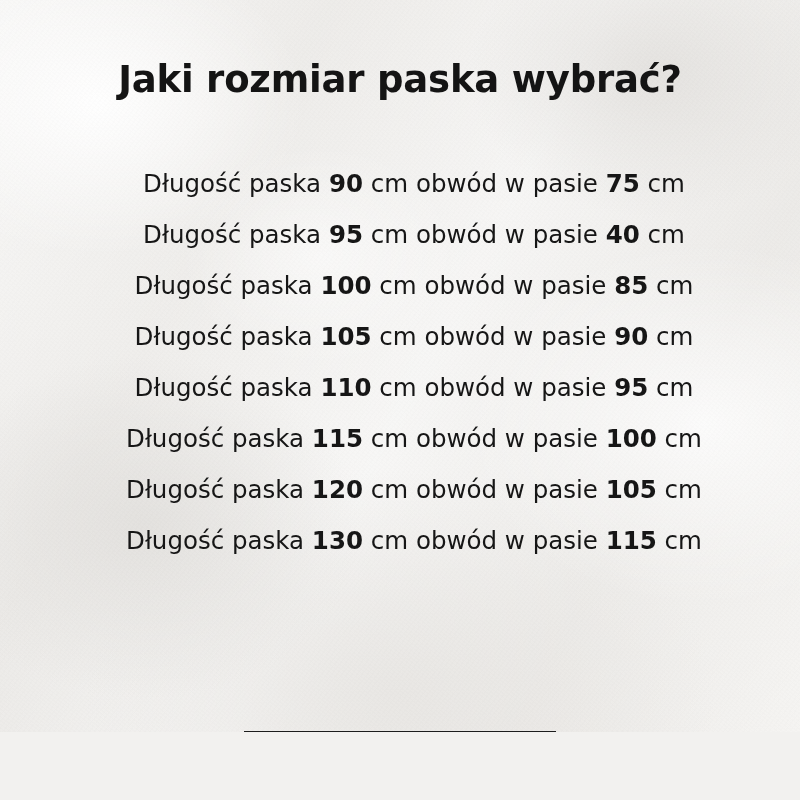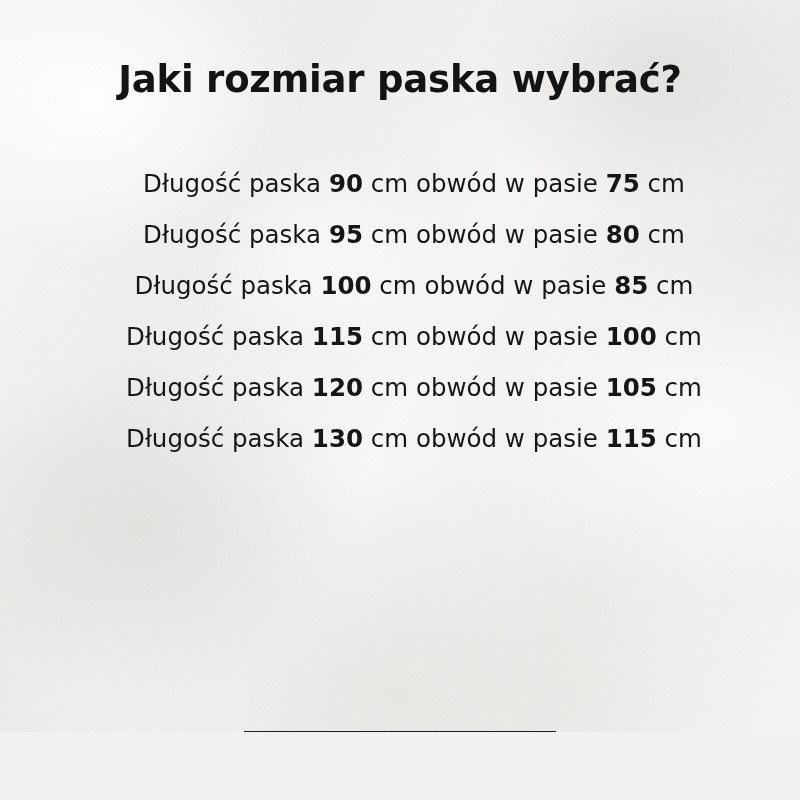--- a/index.html
+++ b/index.html
@@ -97,22 +97,24 @@
 
 <div class="page">
   <div class="grain"></div>
 
   <div class="content">
 
     <div class="title">Jaki rozmiar paska wybrać?</div>
 
     <div class="list">
         <div class="row"><span>Długość paska </span><span class="num">90</span><span> cm obwód w pasie </span><span class="num">75</span><span> cm</span></div>
-        <div class="row"><span>Długość paska </span><span class="num">95</span><span> cm obwód w pasie </span><span class="num">80</span><span> cm</span></div>
+        <div class="row"><span>Długość paska </span><span class="num">95</span><span> cm obwód w pasie </span><span class="num">40</span><span> cm</span></div>
         <div class="row"><span>Długość paska </span><span class="num">100</span><span> cm obwód w pasie </span><span class="num">85</span><span> cm</span></div>
+        <div class="row"><span>Długość paska </span><span class="num">105</span><span> cm obwód w pasie </span><span class="num">90</span><span> cm</span></div>
+        <div class="row"><span>Długość paska </span><span class="num">110</span><span> cm obwód w pasie </span><span class="num">95</span><span> cm</span></div>
         <div class="row"><span>Długość paska </span><span class="num">115</span><span> cm obwód w pasie </span><span class="num">100</span><span> cm</span></div>
         <div class="row"><span>Długość paska </span><span class="num">120</span><span> cm obwód w pasie </span><span class="num">105</span><span> cm</span></div>
         <div class="row"><span>Długość paska </span><span class="num">130</span><span> cm obwód w pasie </span><span class="num">115</span><span> cm</span></div>
       </div>
 
     <div class="rule"></div>
   </div>
 </div>
 
 </body></html>

